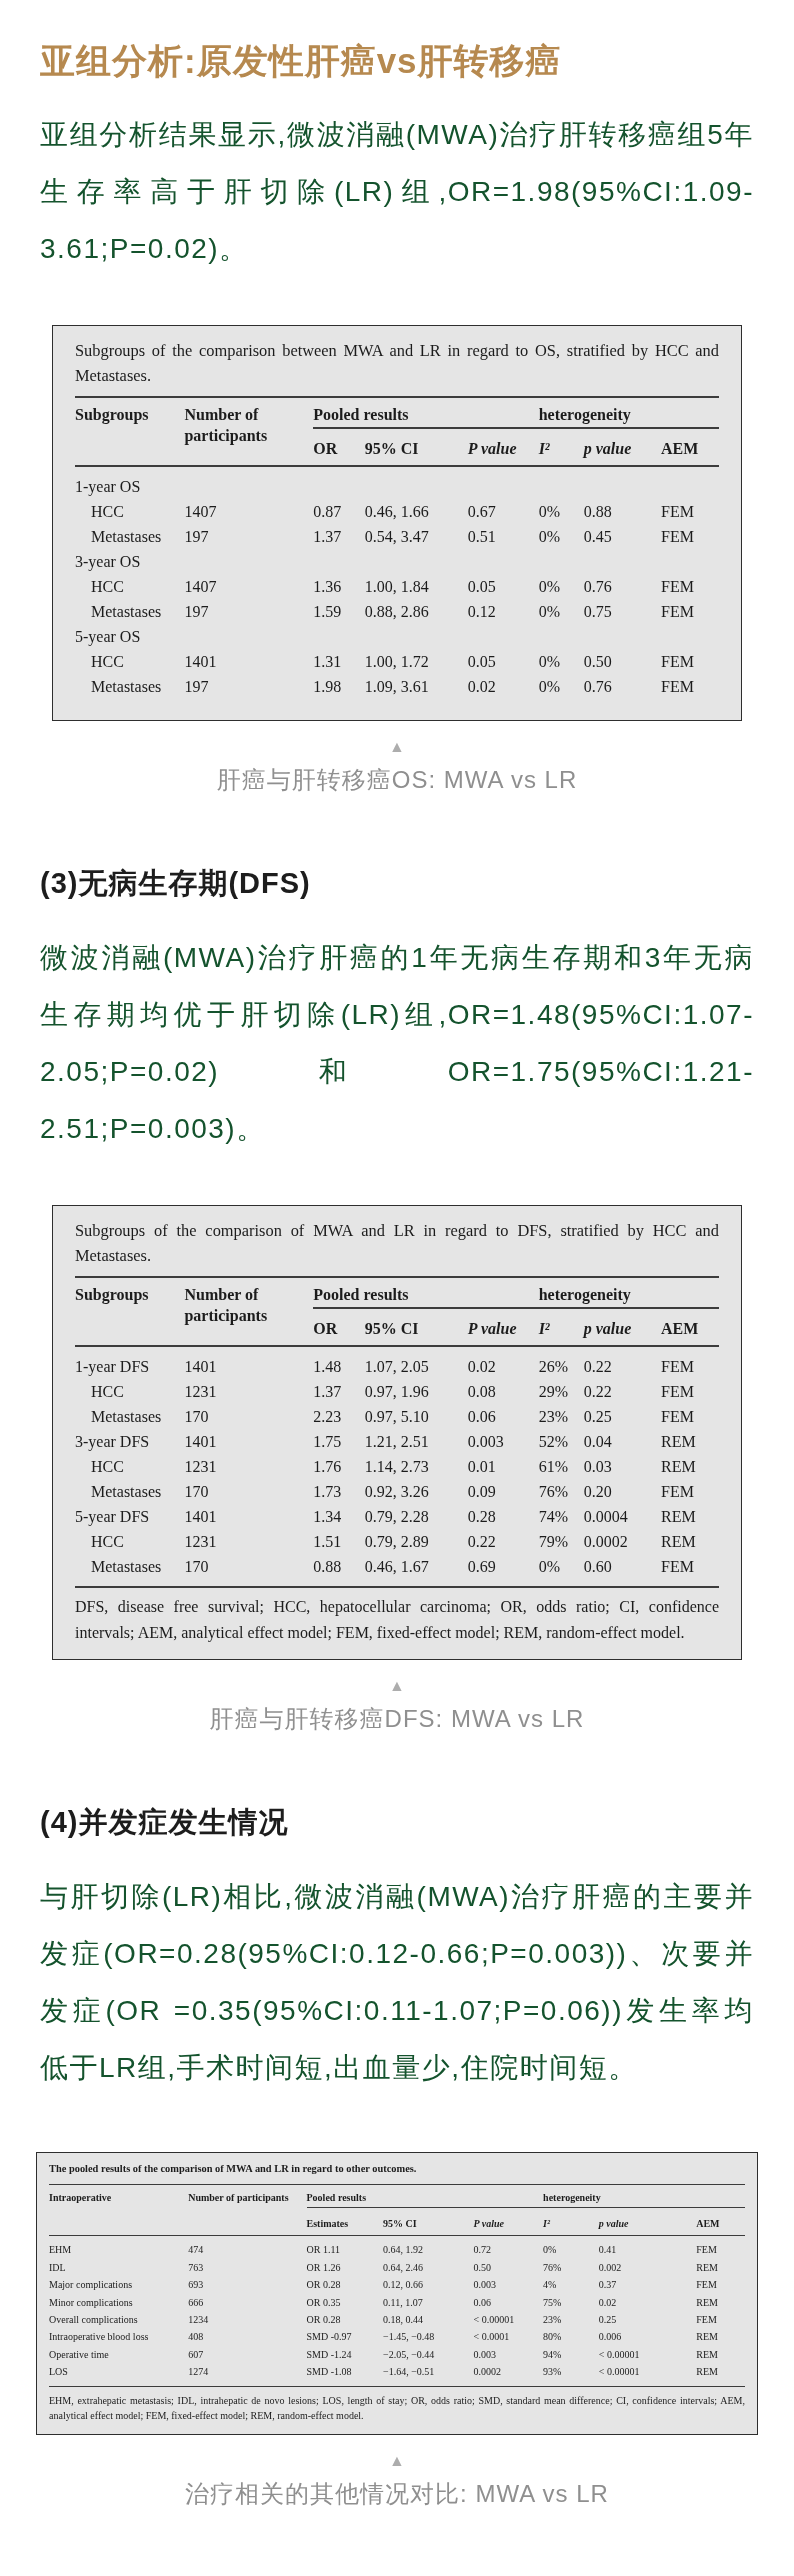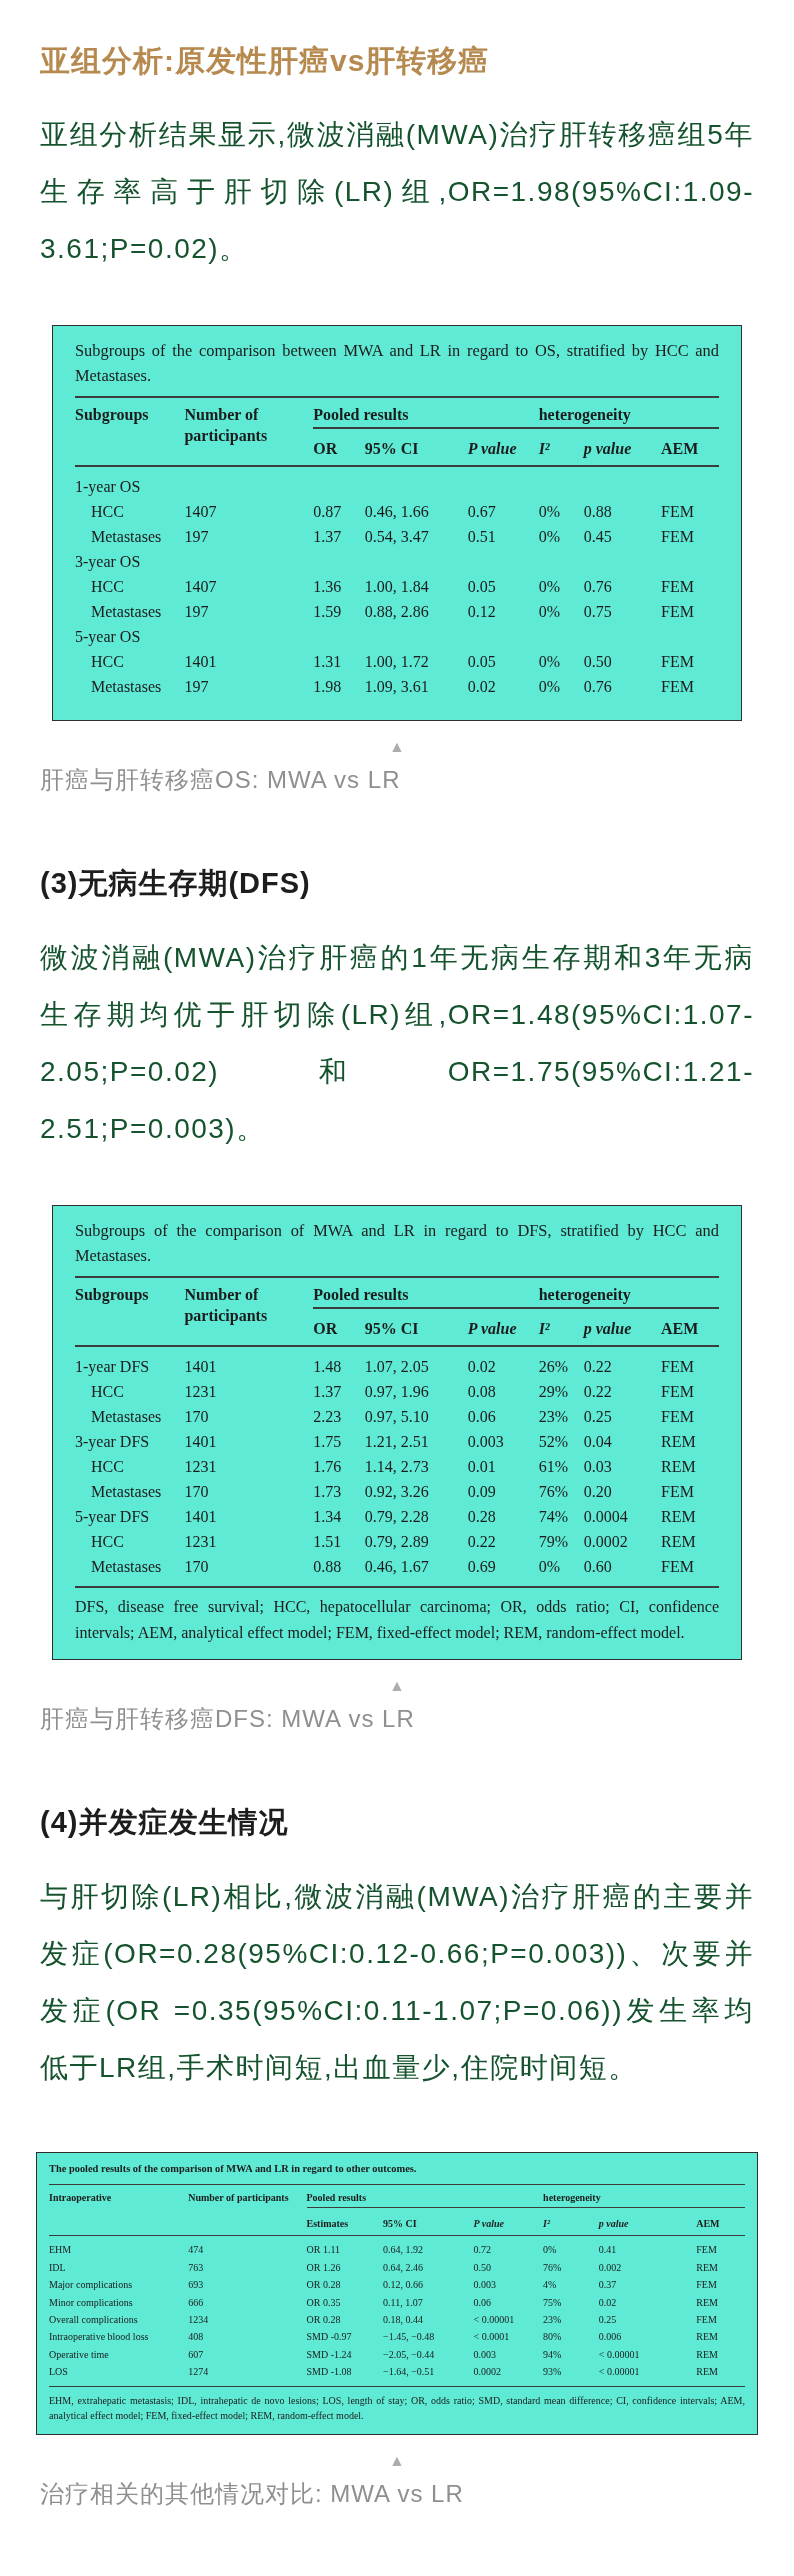--- a/index.html
+++ b/index.html
@@ -7,21 +7,21 @@
     width:794px;
     font-family:"Liberation Sans","DejaVu Sans",sans-serif;
     color:#262626;
     -webkit-font-smoothing:antialiased;
   }
   .page { padding:40px 40px 46px; }
 
   
   h1.art-title {
     margin:2px 0 0;
-    font-size:30px;
+    font-size:35px;
     line-height:38px;
     font-weight:bold;
     color:#b6894f;               
     letter-spacing:1px;
   }
   p.body-text {
     margin:26px 0 0;
     font-size:28px;
     line-height:57px;
     letter-spacing:1.5px;
@@ -41,30 +41,31 @@
   
   .fig-marker {
     margin:16px 0 0;
     text-align:center;
     font-size:16px;
     line-height:20px;
     color:#adadad;               
   }
   .fig-caption {
     margin:8px 0 0;
+    text-align:center;
     font-size:24px;
     line-height:30px;
     color:#8f8f8f;               
     letter-spacing:1px;
   }
 
   
   .table-figure {
     border:1px solid #2e2e2e;
-    background:#5eead4;
+    background:#e5e5e5;
     font-family:"Liberation Serif","DejaVu Serif",serif;
     color:#1c1c1c;
   }
   .t-large { margin:48px 12px 0; padding:12px 22px 14px; font-size:16px; }
   .t-small { margin:56px -4px 0; padding:8px 12px 10px; font-size:10px; }
 
   .tbl-title {
     text-align:justify;
     padding-bottom:7px;
     line-height:1.55;

